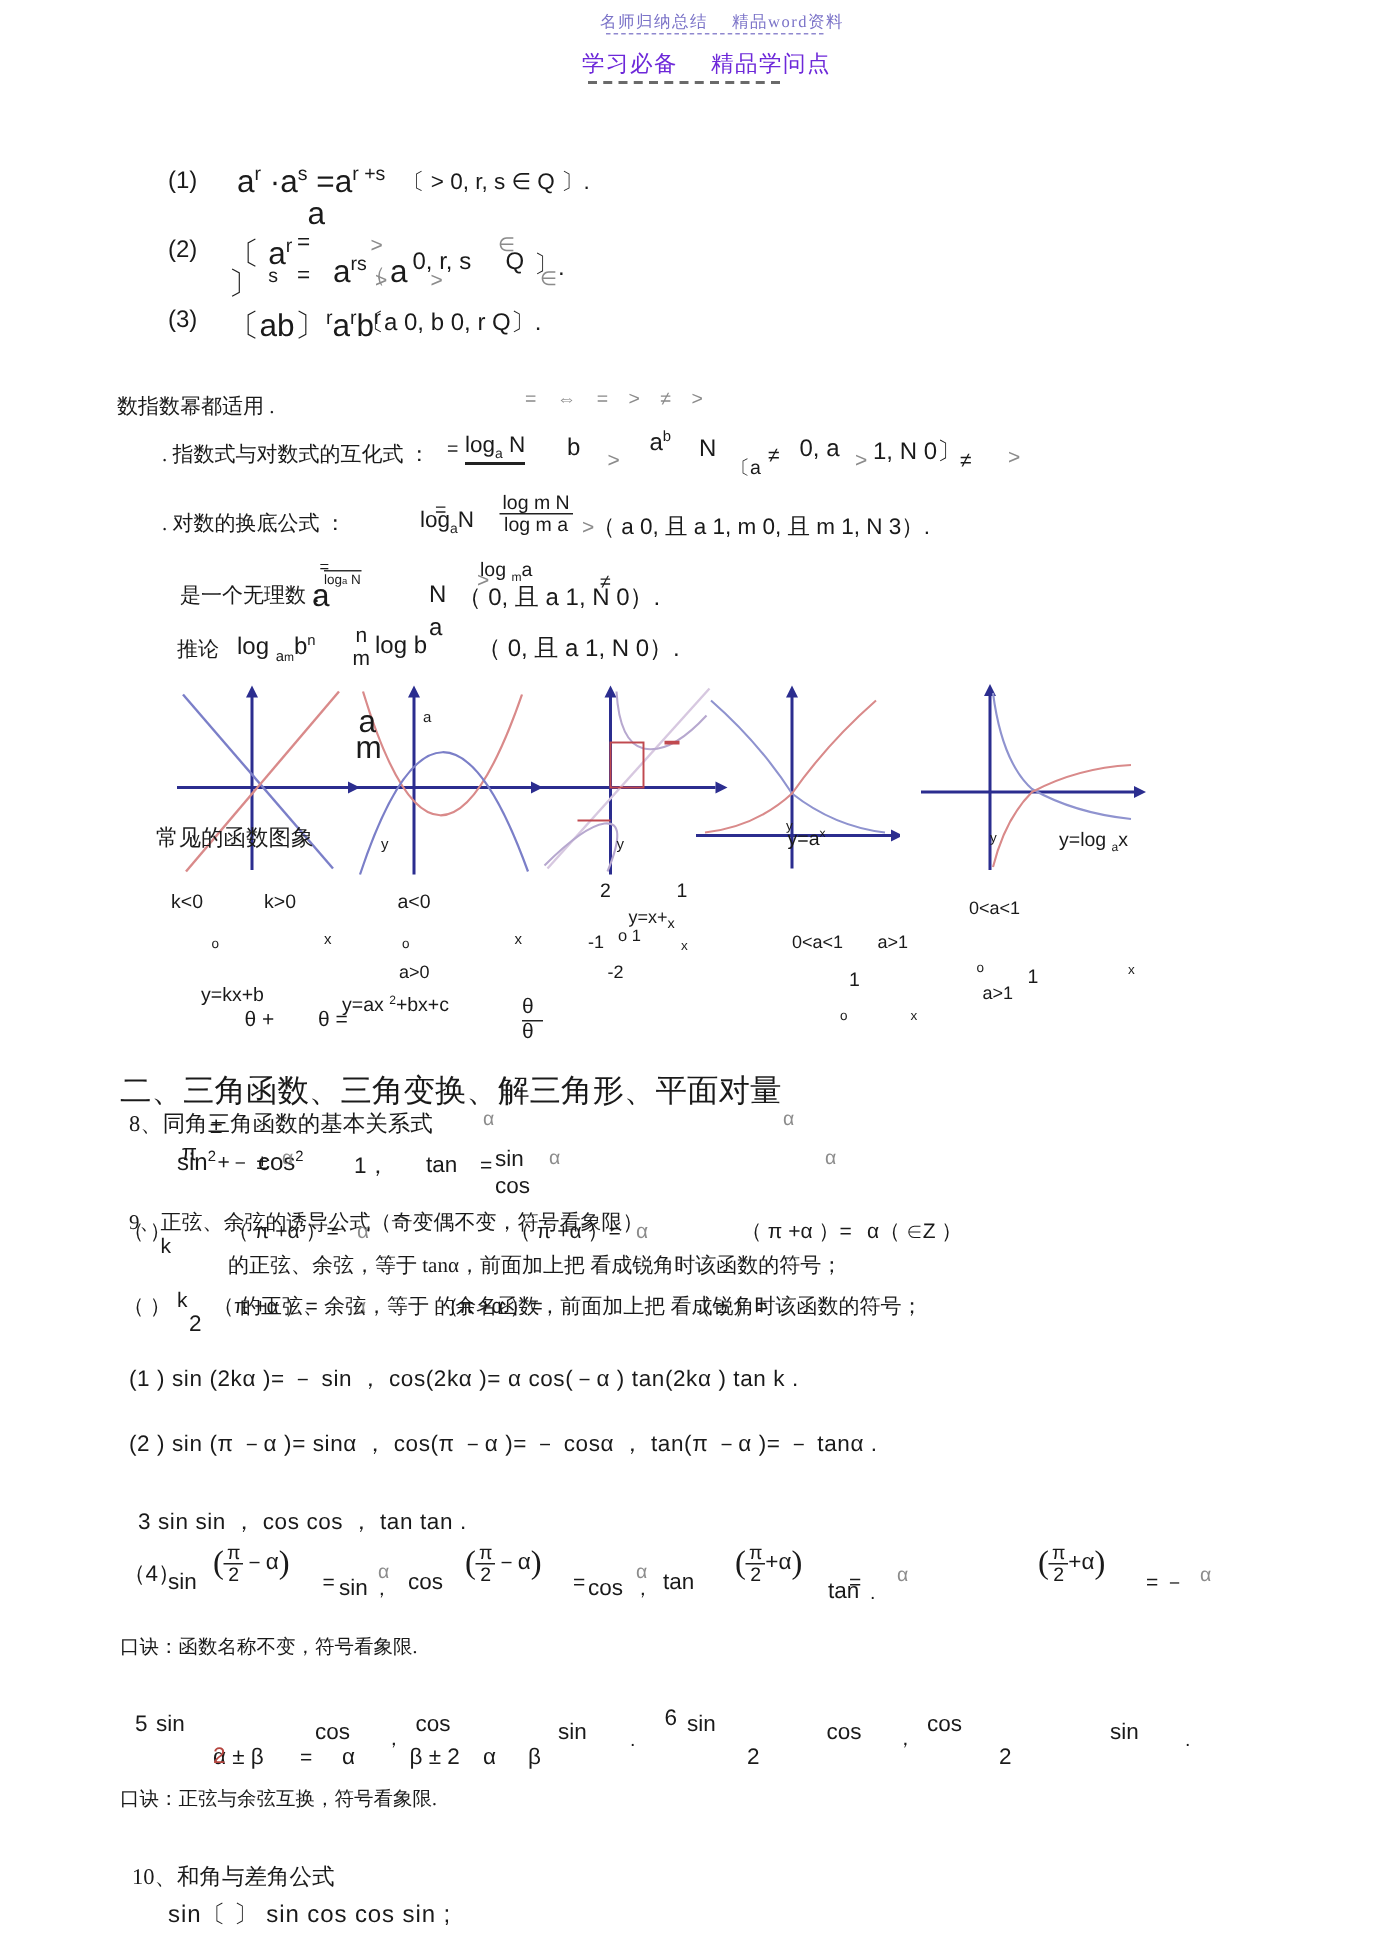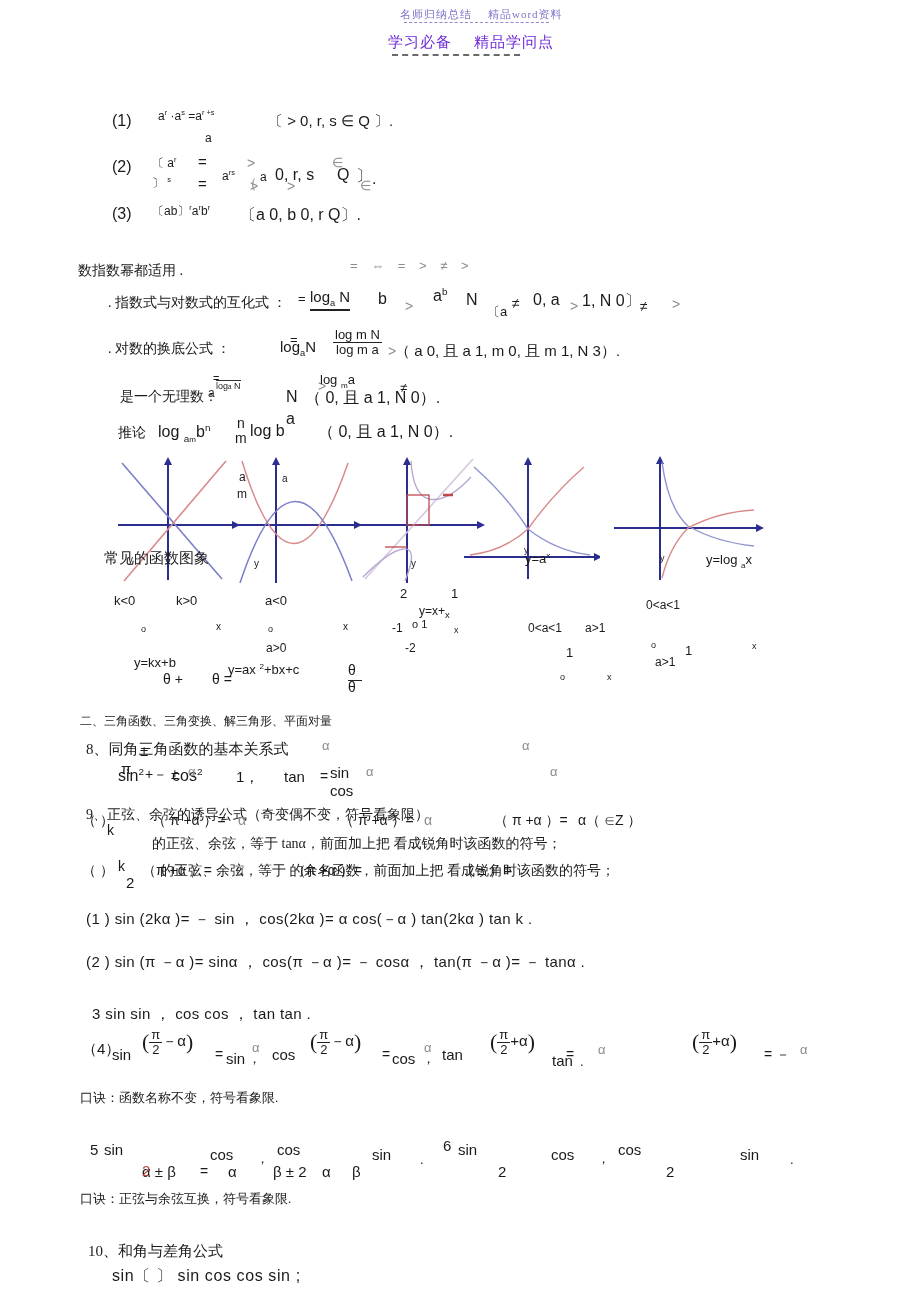--- a/index.html
+++ b/index.html
@@ -17,21 +17,21 @@
        font-size:15px;color:#6d28d9;letter-spacing:1px;white-space:nowrap;}
   .wm2 .gap{display:inline-block;width:22px;}
   .wm2dash{position:absolute;left:392px;top:54px;width:128px;height:1px;
        border-top:2px dashed #6a6a6a;}
 
   
   .t{position:absolute;white-space:nowrap;font-family:"Liberation Sans",sans-serif;}
   .cn{position:absolute;white-space:nowrap;font-family:"Liberation Serif",serif;}
   .sup{font-size:.62em;vertical-align:super;}
   .sub{font-size:.62em;vertical-align:sub;}
-  .f17{font-size:12px;} .f15{font-size:15px;} .f14{font-size:14px;}
+  .f17{font-size:21px;} .f15{font-size:15px;} .f14{font-size:14px;}
   .f13{font-size:13px;} .f12{font-size:12px;} .f11{font-size:11px;}
   .f10{font-size:10px;} .f9{font-size:9px;}  .f16{font-size:16px;}
   .gray{color:#8b8b8b;}
   .frac{display:inline-block;text-align:center;vertical-align:middle;
         font-size:11px;line-height:1.05;}
   .frac .num{display:block;border-bottom:1px solid #222;padding:0 2px;}
   .frac .den{display:block;padding:0 2px;}
   .paren{font-size:1.45em;vertical-align:middle;font-family:"Liberation Serif",serif;}
 
   

